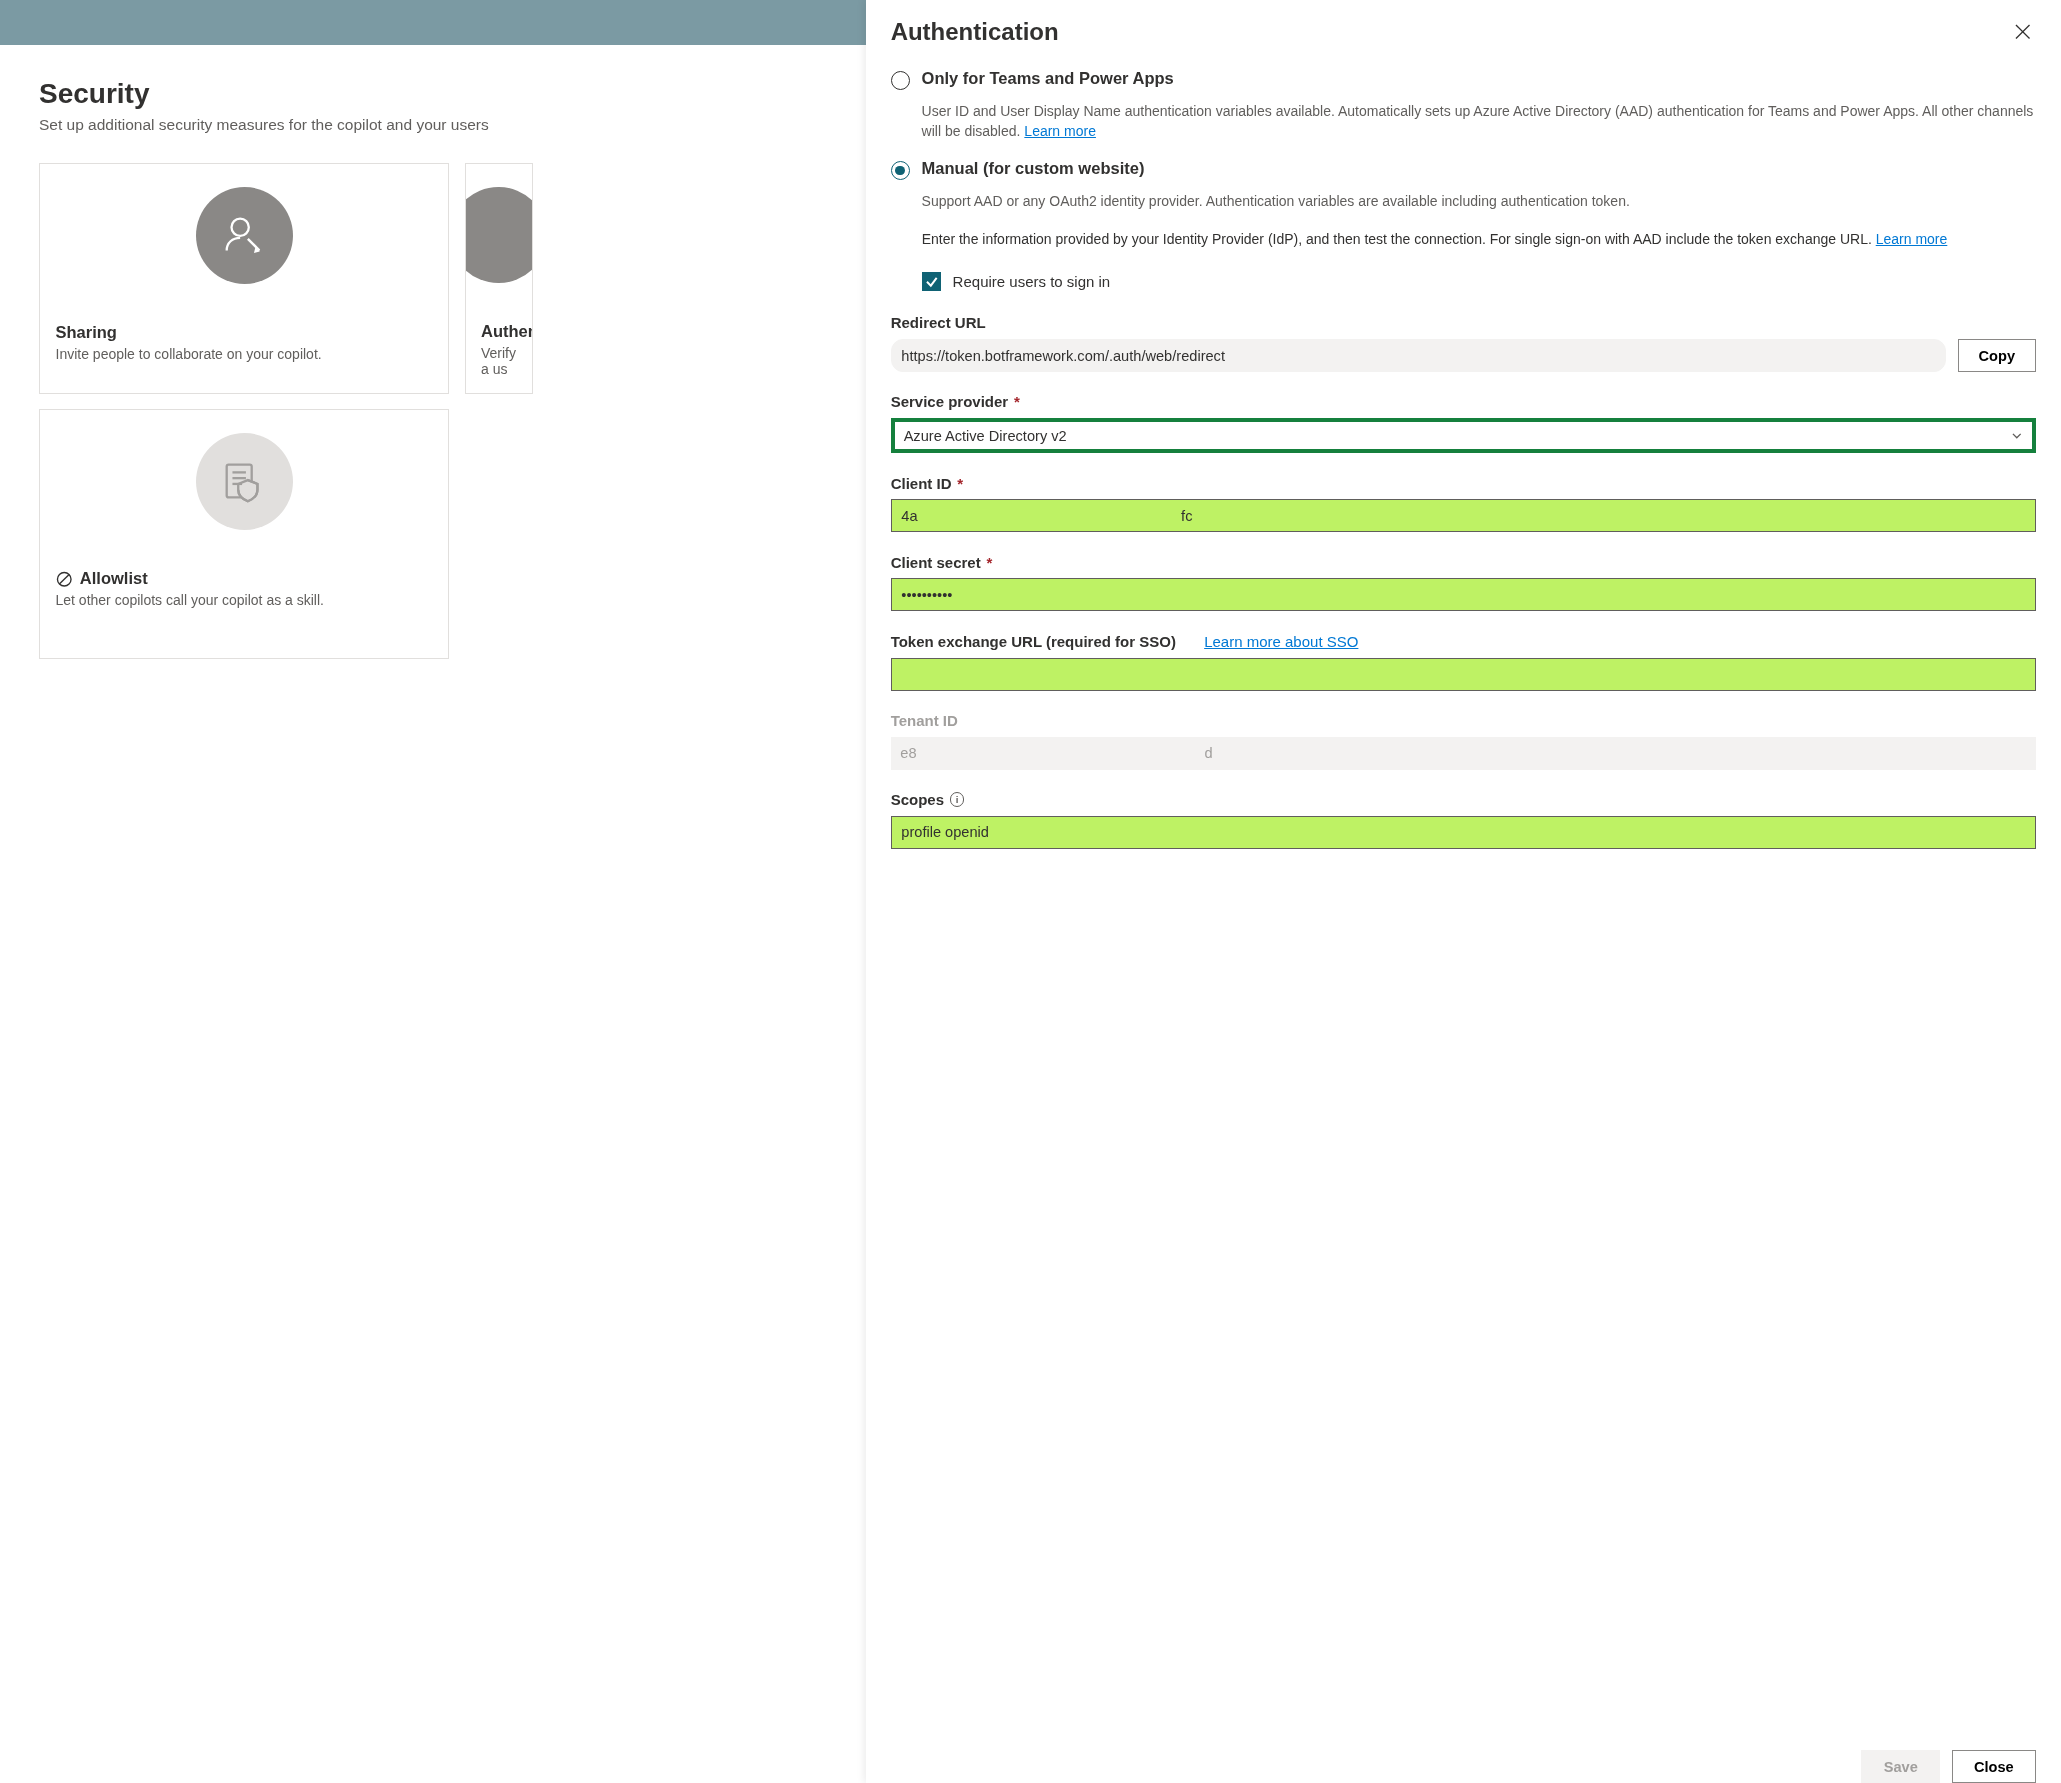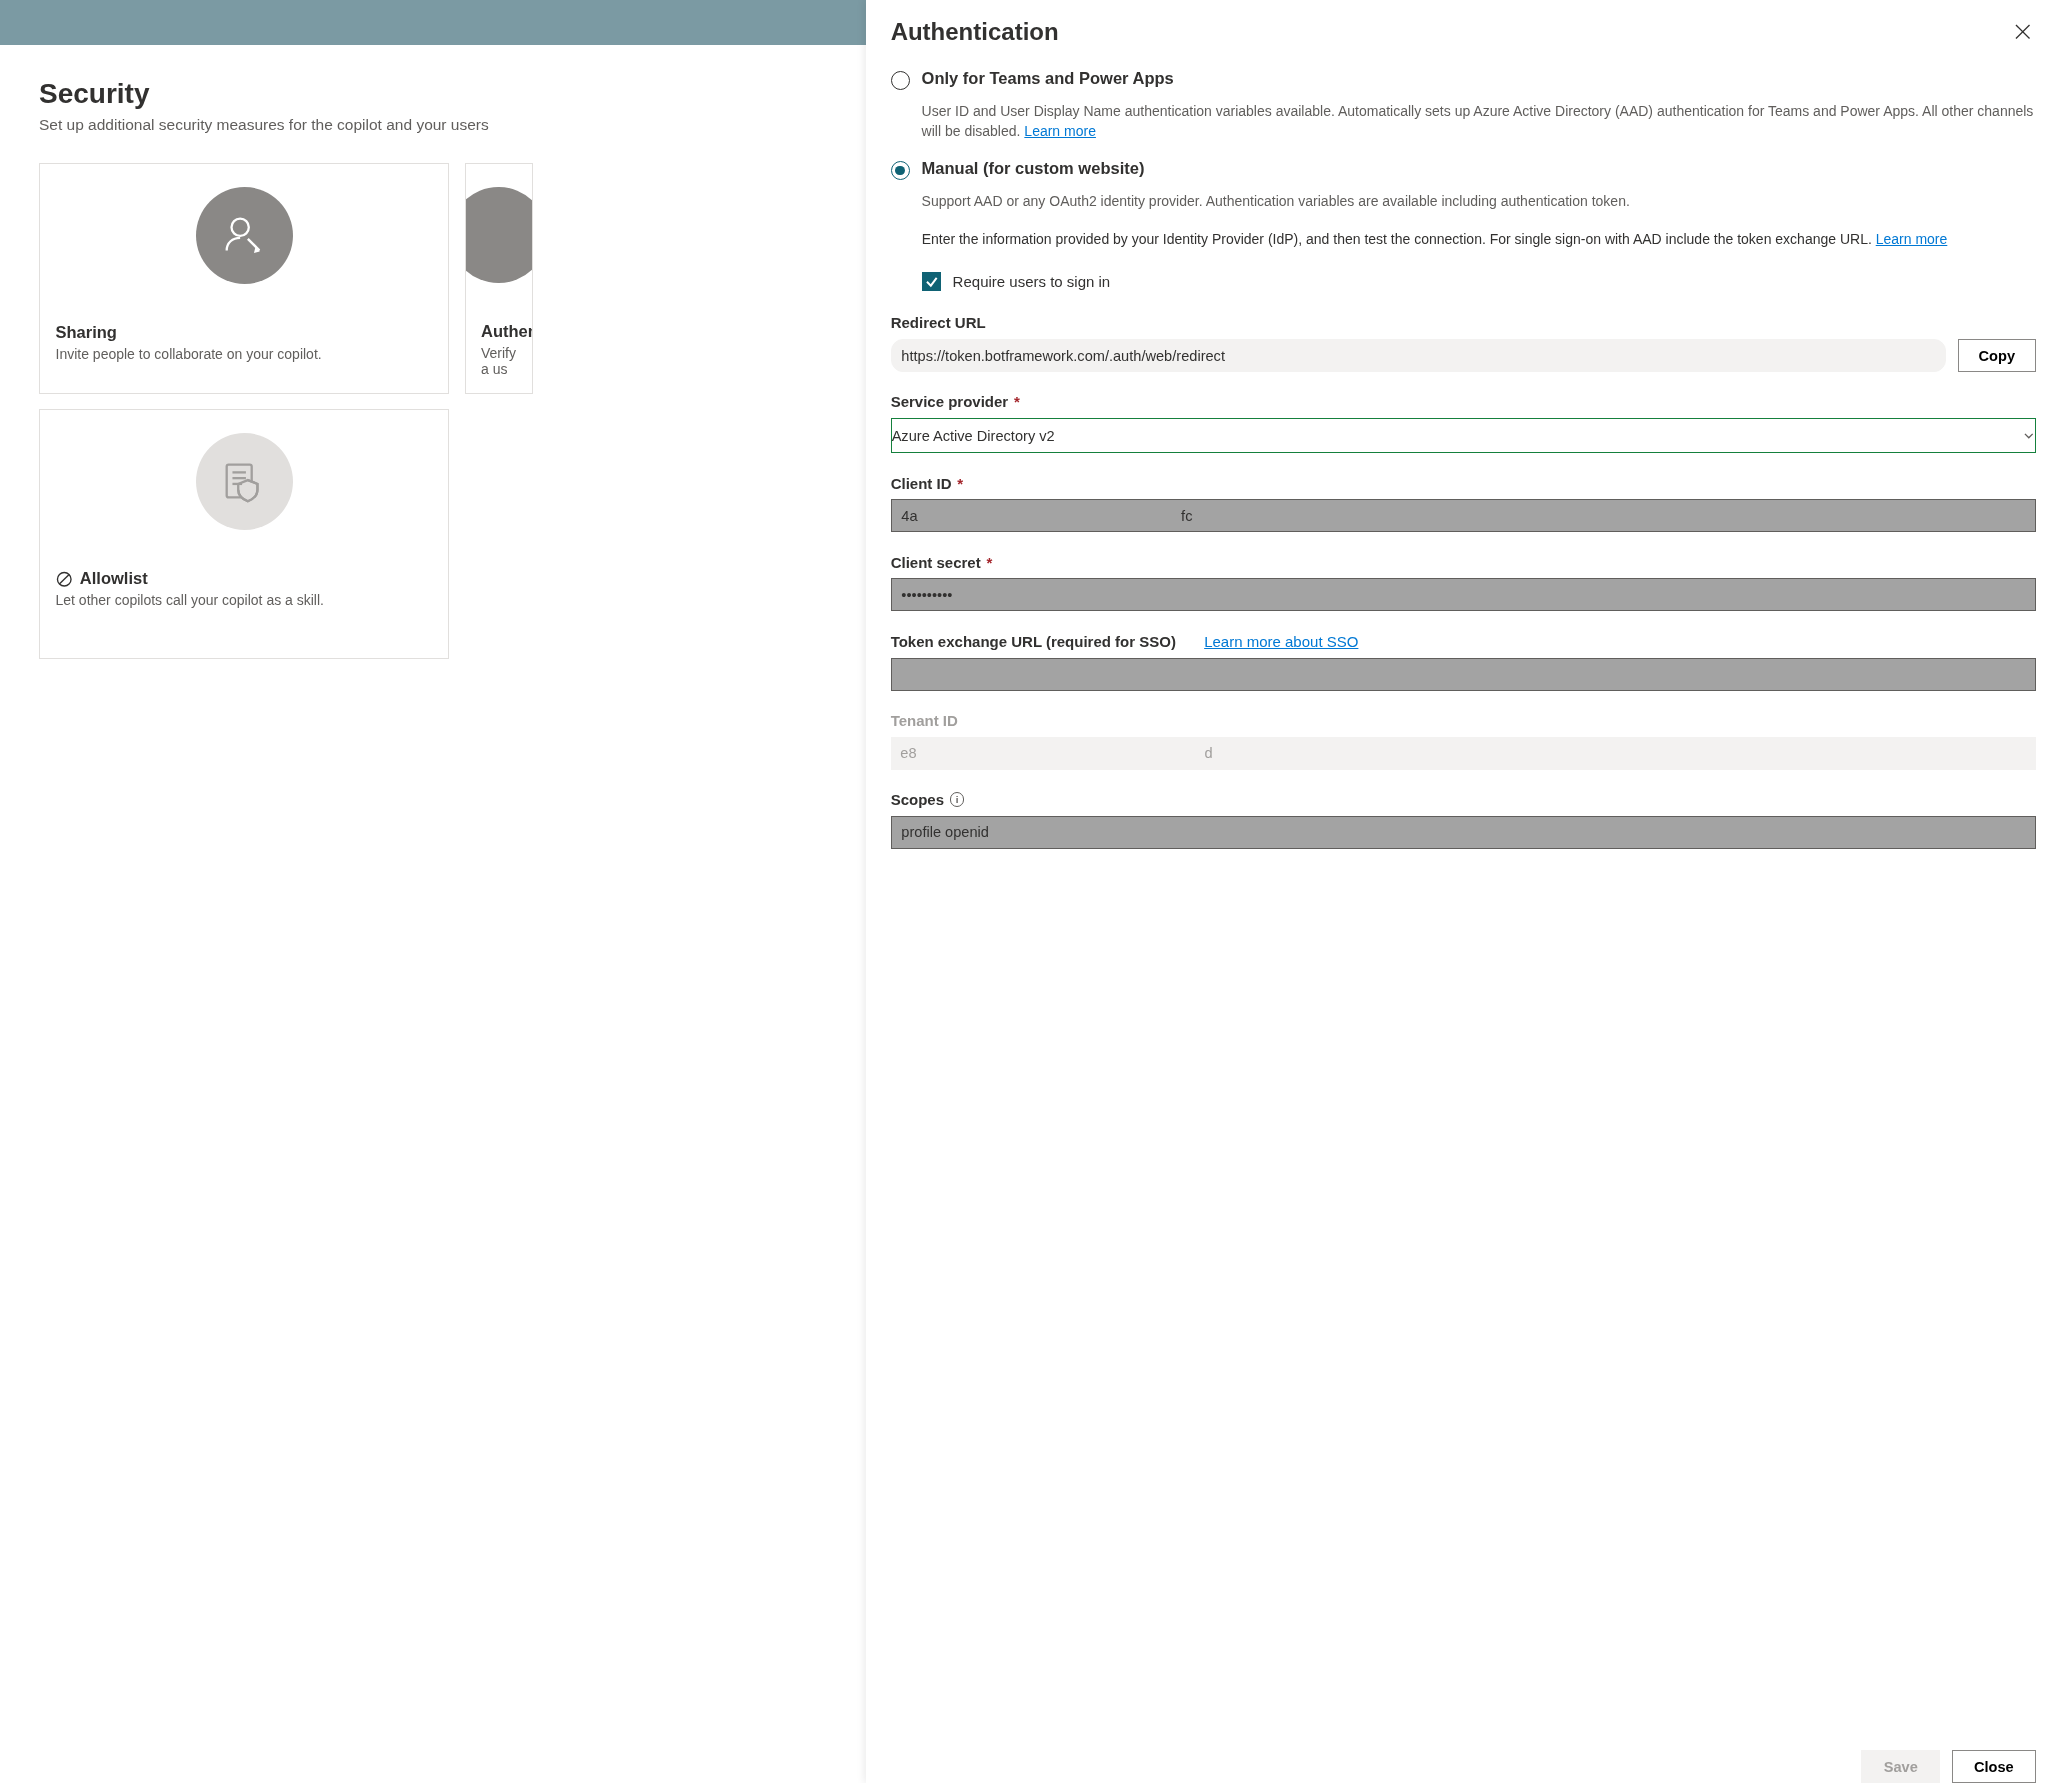--- a/index.html
+++ b/index.html
@@ -38,24 +38,24 @@
   .checkbox-row { display:flex; align-items:center; gap:11.6px; margin: 23px 0 23px 31px; }
   .checkbox-box { width: 19.4px; height: 19.4px; background: #0f6274; display:flex; align-items:center; justify-content:center; }
   .checkbox-label { font-size: 15px; color:#323130; }
 
   .field-block { margin-top: 21.3px; }
   .field-label { font-size: 15px; font-weight: 600; color: #323130; margin-bottom: 7.8px; display:flex; align-items:center; gap:5.8px; }
   .field-label.disabled { color: #a19f9d; font-weight:600;}
   .req { color: #a4262c; }
   .field-row { display:flex; gap:11.6px; }
 
-  .text-input { width:100%; height:33px; padding: 0 9.7px; font-size:14.6px; border:1px solid #605e5c; background:#a3a3a3; color:#323130; }
+  .text-input { width:100%; height:33px; padding: 0 9.7px; font-size:14.6px; border:1px solid #605e5c; background:#bef264; color:#323130; }
   .text-input.readonly { background:#f3f2f1; border-color:#f3f2f1;border-radius:12px; }
   .text-input.disabled { background:#f3f2f1; border:none; color:#a19f9d;}
-  .select-input { width:100%; height:35px; padding:0 0; font-size:14.6px; border:1px solid #15803d; background:#fff; display:flex; align-items:center; justify-content:space-between; }
+  .select-input { width:100%; height:35px; padding:0 9px; font-size:14.6px; border:4px solid #15803d; background:#fff; display:flex; align-items:center; justify-content:space-between; }
   .copy-btn { height:33px; width:85px; border:1px solid #8a8886; background:#fff; font-size:14.6px; font-weight:600; cursor:pointer; }
 
   .info-icon { width:14.6px; height:14.6px; border:1.2px solid #605e5c; border-radius:50%; display:inline-flex; align-items:center; justify-content:center; font-size:9.7px; color:#605e5c; font-weight:600; }
 
   .panel-footer { border-top: 0; padding: 15.5px 25px 0 25px; display:flex; justify-content:flex-end; gap:11.6px; }
   .btn { height:33px; padding:0 21.3px; font-size:14.6px; font-weight:600; cursor:pointer; border:1px solid #8a8886; background:#fff; }
   .btn.primary-disabled { background:#f3f2f1; border-color:#f3f2f1; color:#a19f9d; cursor:default; }
 
   svg { display:block; }
 </style>

